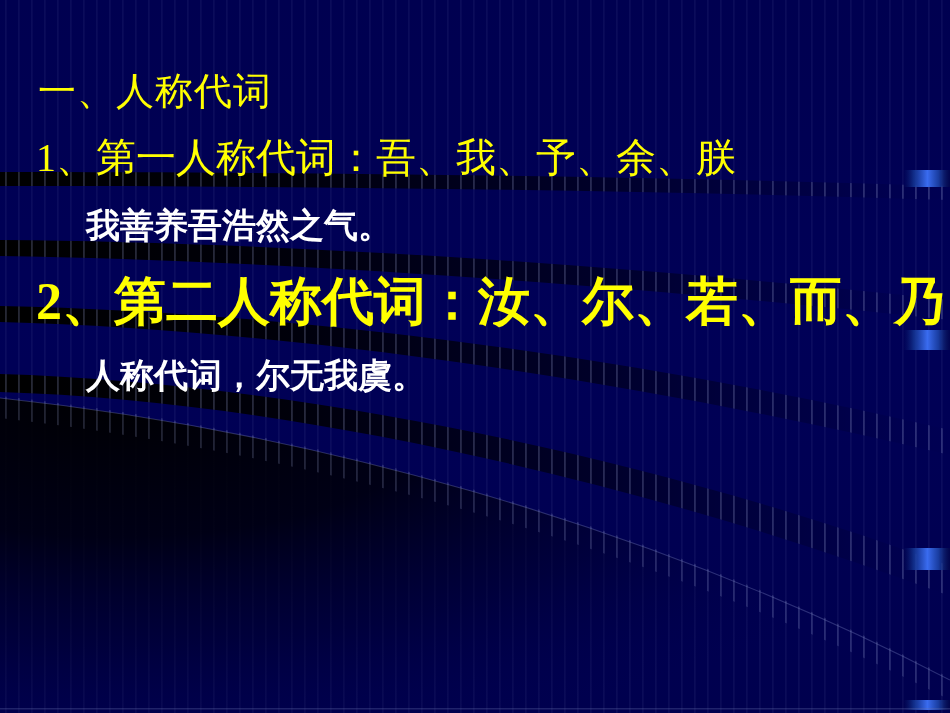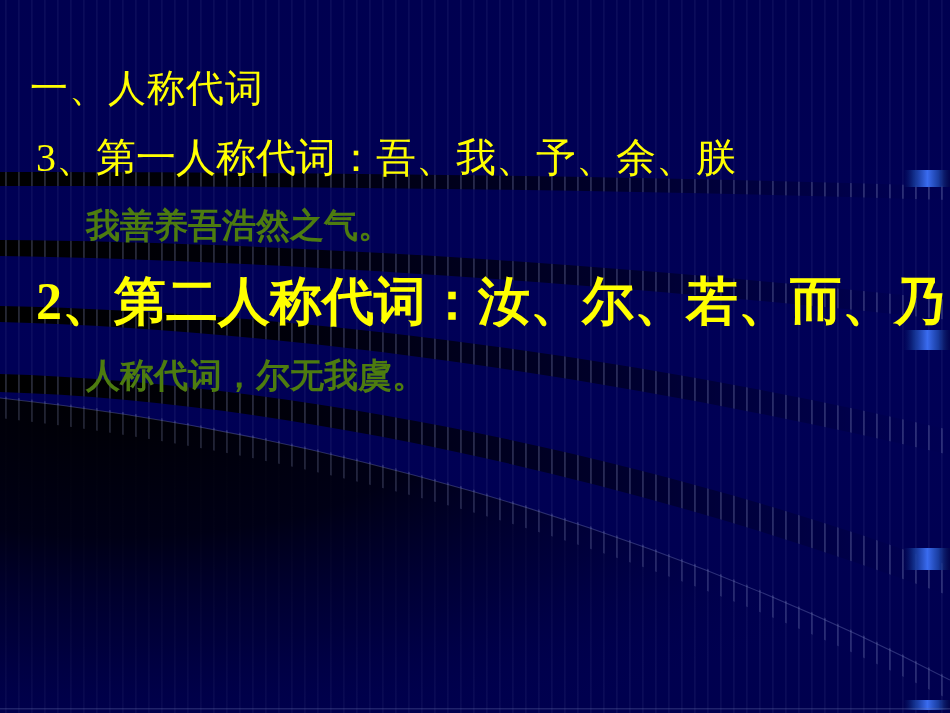--- a/index.html
+++ b/index.html
@@ -42,26 +42,26 @@
   }
 
   .serif-yellow {
     font-family: "Liberation Serif", "DejaVu Serif", serif;
     color: #FFFF00;
     font-weight: normal;
   }
 
   .sans-white {
     font-family: "Liberation Sans", "DejaVu Sans", sans-serif;
-    color: #4d7c0f;
+    color: #ffffff;
     font-weight: bold;
   }
 
   
-  #line-title   { left: 30px;  top: 72px;  font-size: 38px; letter-spacing: 1px; font-family: Liberation Mono, monospace; }
+  #line-title   { left: 38px;  top: 72px;  font-size: 38px; letter-spacing: 1px; }
   #line-item1   { left: 36px;  top: 138px; font-size: 40px; letter-spacing: 0px; }
   #line-quote1  { left: 86px;  top: 208px; font-size: 34px; letter-spacing: 0px; }
   #line-item2   { left: 36px;  top: 276px; font-size: 52px; letter-spacing: 0px; font-weight: bold; }
   #line-quote2  { left: 86px;  top: 358px; font-size: 34px; letter-spacing: 0px; }
 
   .spaced { letter-spacing: 2px; }
 </style>
 </head>
 <body>
 
@@ -168,21 +168,21 @@
 
     <rect x="903" y="700" width="47" height="10" fill="url(#accentGrad)"></rect>
 
     <rect x="0" y="708" width="950" height="1.5" fill="#6A74B4" opacity="0.30"></rect>
   </svg>
 
   <div id="content">
 
     <div class="line serif-yellow spaced" id="line-title">一、人称代词</div>
 
-    <div class="line serif-yellow" id="line-item1">3、第一人称代词：吾、我、予、余、朕</div>
+    <div class="line serif-yellow" id="line-item1">1、第一人称代词：吾、我、予、余、朕</div>
 
     <div class="line sans-white" id="line-quote1">我善养吾浩然之气。</div>
 
     <div class="line serif-yellow" id="line-item2">2、第二人称代词：汝、尔、若、而、乃</div>
 
     <div class="line sans-white" id="line-quote2">人称代词，尔无我虞。</div>
 
   </div>
 </div>
 

